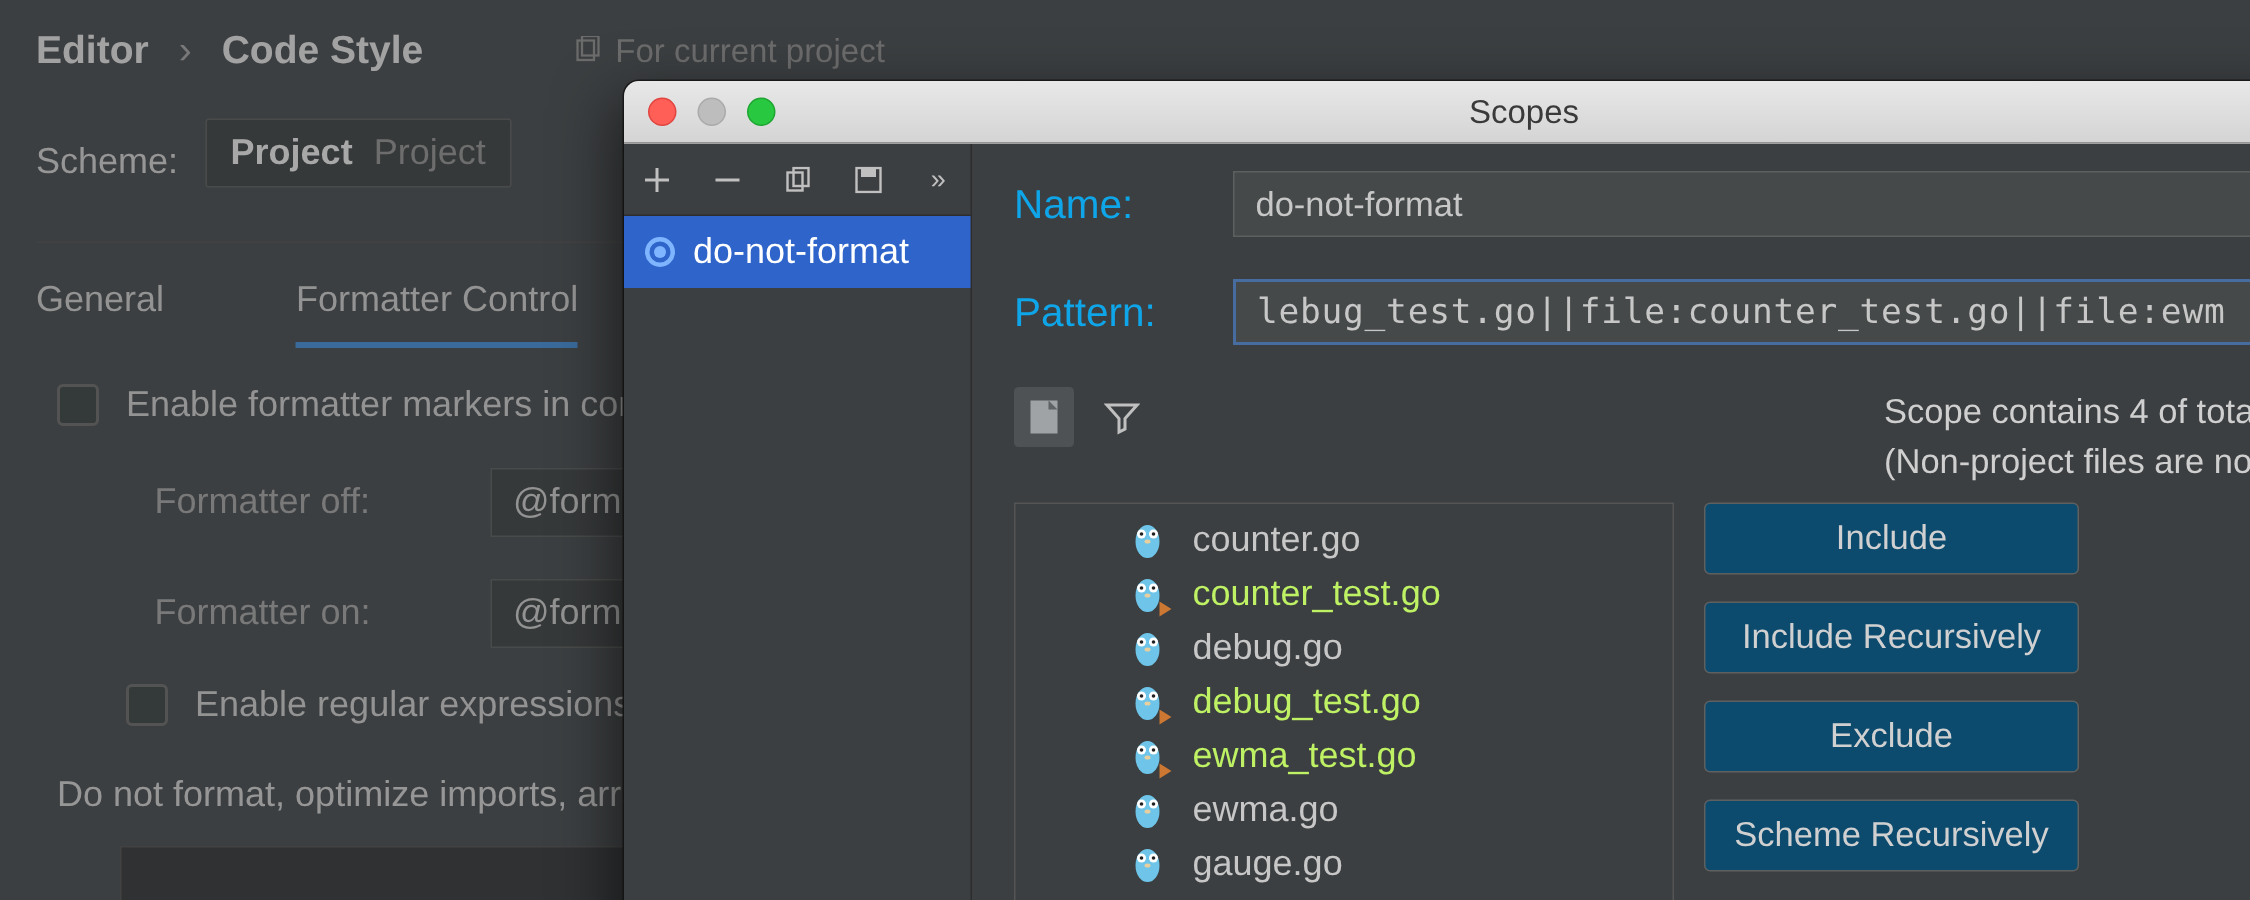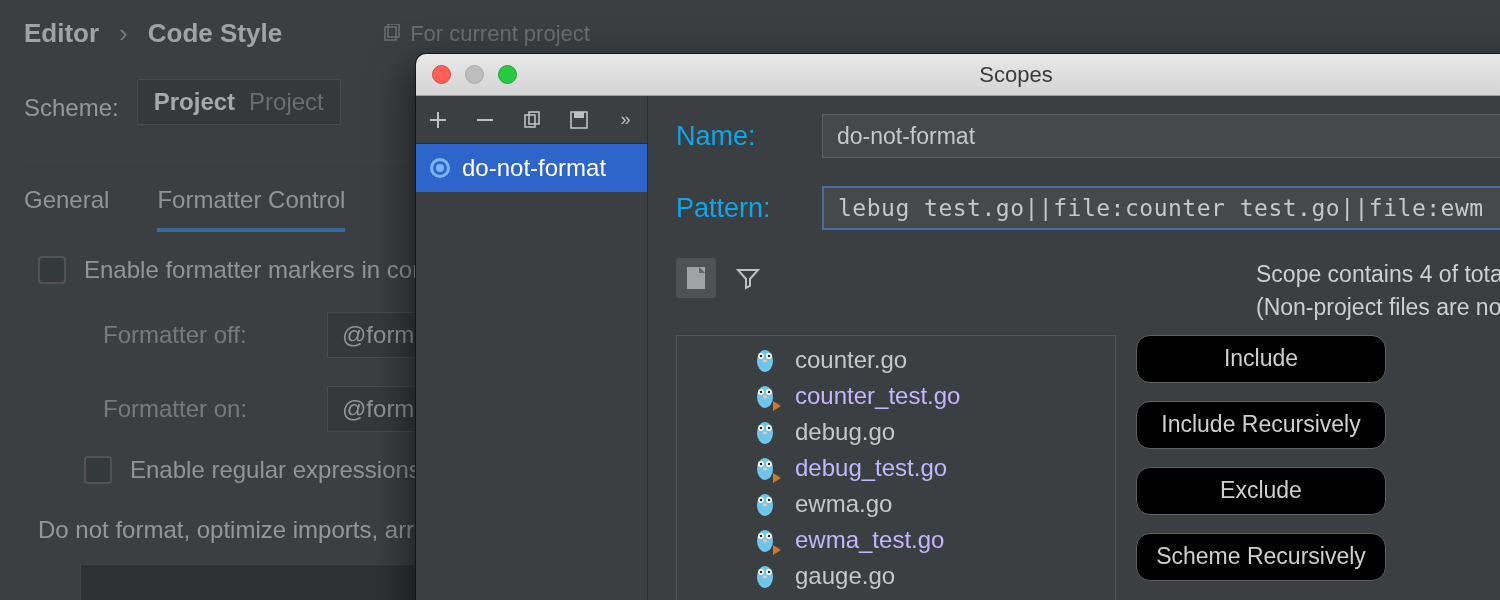--- a/index.html
+++ b/index.html
@@ -47,21 +47,21 @@
   }
   .scheme-bold { font-weight: 700; color: #d8d8d8; }
   .scheme-thin { color: #8c8c8c; }
   .divider { height: 1px; background: #555; margin: 36px 0 0 0; }
   .tabs {
     display: flex; gap: 48px;
     margin-top: 24px;
     font-size: 24px;
   }
   .tab { padding-bottom: 14px; color: #bcbcbc; }
-  .tab.active { border-bottom: 4px solid #4a88c7; }
+  .tab.active { border-bottom: 4px solid #4a88c7; margin-left: 40px; }
   .cb-row {
     margin-top: 24px; margin-left: 14px;
     display: flex; align-items: center; gap: 18px;
     font-size: 24px; color: #bcbcbc;
   }
   .checkbox {
     width: 28px; height: 28px;
     border: 2px solid #6b6b6b; border-radius: 4px;
     background: #43494a;
   }
@@ -173,44 +173,44 @@
   .tree {
     border:1px solid #555; background:#3c3f41;
     width:440px; height: 300px;
     padding: 6px 0;
     font-size:24px;
   }
   .tree-row {
     display:flex; align-items:center; gap:20px;
     padding: 4px 0 4px 78px;
   }
-  .tree-row.matched span { color:#c4b5fd; }
+  .tree-row.matched span { color:#bef264; }
   .tree-row span { color:#c7c7c7; }
   .gopher {
     width:20px; height:26px; position:relative;
   }
   .gopher svg { display:block; }
   .match-arrow {
     position:absolute; right:-6px; bottom:-2px;
     width:0;height:0;
     border-left:8px solid #cc7832;
     border-top:5px solid transparent;
     border-bottom:5px solid transparent;
   }
 
   .side-buttons {
     display:flex; flex-direction:column; gap:18px;
     width: 250px;
   }
   .sbtn {
     height:48px;
-    background:#000000; border:1px solid #5e6060;
+    background:#0c4a6e; border:1px solid #5e6060;
     color:#d0d0d0; font-size:23px;
     display:flex;align-items:center;justify-content:center;
-    border-radius:14px;
+    border-radius:4px;
   }
 
   svg { display:block; }
 </style>
 </head>
 <body>
 
 <div class="settings-bg">
   <div class="breadcrumb">
     <span>Editor</span>
@@ -387,46 +387,46 @@
   <circle cx="6" cy="9" r="3" fill="#fff"></circle>
                   <circle cx="14" cy="9" r="3" fill="#fff"></circle>
   <circle cx="6" cy="9" r="1.2" fill="#222"></circle>
                   <circle cx="14" cy="9" r="1.2" fill="#222"></circle>
   <ellipse cx="10" cy="14" rx="2" ry="1.4" fill="#e8cfa0"></ellipse>
 </svg>
                 <div class="match-arrow"></div>
               </div>
               <span>debug_test.go</span>
             </div>
+            <div class="tree-row matched">
+              <div class="gopher">
+                <svg width="20" height="26" viewBox="0 0 20 26">
+  <ellipse cx="10" cy="14" rx="8" ry="11" fill="#6ec5e9"></ellipse>
+  <circle cx="6" cy="9" r="3" fill="#fff"></circle>
+                  <circle cx="14" cy="9" r="3" fill="#fff"></circle>
+  <circle cx="6" cy="9" r="1.2" fill="#222"></circle>
+                  <circle cx="14" cy="9" r="1.2" fill="#222"></circle>
+  <ellipse cx="10" cy="14" rx="2" ry="1.4" fill="#e8cfa0"></ellipse>
+</svg>
+                <div class="match-arrow"></div>
+              </div>
+              <span>ewma_test.go</span>
+            </div>
             <div class="tree-row">
               <div class="gopher">
                 <svg width="20" height="26" viewBox="0 0 20 26">
   <ellipse cx="10" cy="14" rx="8" ry="11" fill="#6ec5e9"></ellipse>
   <circle cx="6" cy="9" r="3" fill="#fff"></circle>
                   <circle cx="14" cy="9" r="3" fill="#fff"></circle>
   <circle cx="6" cy="9" r="1.2" fill="#222"></circle>
                   <circle cx="14" cy="9" r="1.2" fill="#222"></circle>
   <ellipse cx="10" cy="14" rx="2" ry="1.4" fill="#e8cfa0"></ellipse>
 </svg>
               </div>
               <span>ewma.go</span>
-            </div>
-            <div class="tree-row matched">
-              <div class="gopher">
-                <svg width="20" height="26" viewBox="0 0 20 26">
-  <ellipse cx="10" cy="14" rx="8" ry="11" fill="#6ec5e9"></ellipse>
-  <circle cx="6" cy="9" r="3" fill="#fff"></circle>
-                  <circle cx="14" cy="9" r="3" fill="#fff"></circle>
-  <circle cx="6" cy="9" r="1.2" fill="#222"></circle>
-                  <circle cx="14" cy="9" r="1.2" fill="#222"></circle>
-  <ellipse cx="10" cy="14" rx="2" ry="1.4" fill="#e8cfa0"></ellipse>
-</svg>
-                <div class="match-arrow"></div>
-              </div>
-              <span>ewma_test.go</span>
             </div>
             <div class="tree-row">
               <div class="gopher">
                 <svg width="20" height="26" viewBox="0 0 20 26">
   <ellipse cx="10" cy="14" rx="8" ry="11" fill="#6ec5e9"></ellipse>
   <circle cx="6" cy="9" r="3" fill="#fff"></circle>
                   <circle cx="14" cy="9" r="3" fill="#fff"></circle>
   <circle cx="6" cy="9" r="1.2" fill="#222"></circle>
                   <circle cx="14" cy="9" r="1.2" fill="#222"></circle>
   <ellipse cx="10" cy="14" rx="2" ry="1.4" fill="#e8cfa0"></ellipse>

